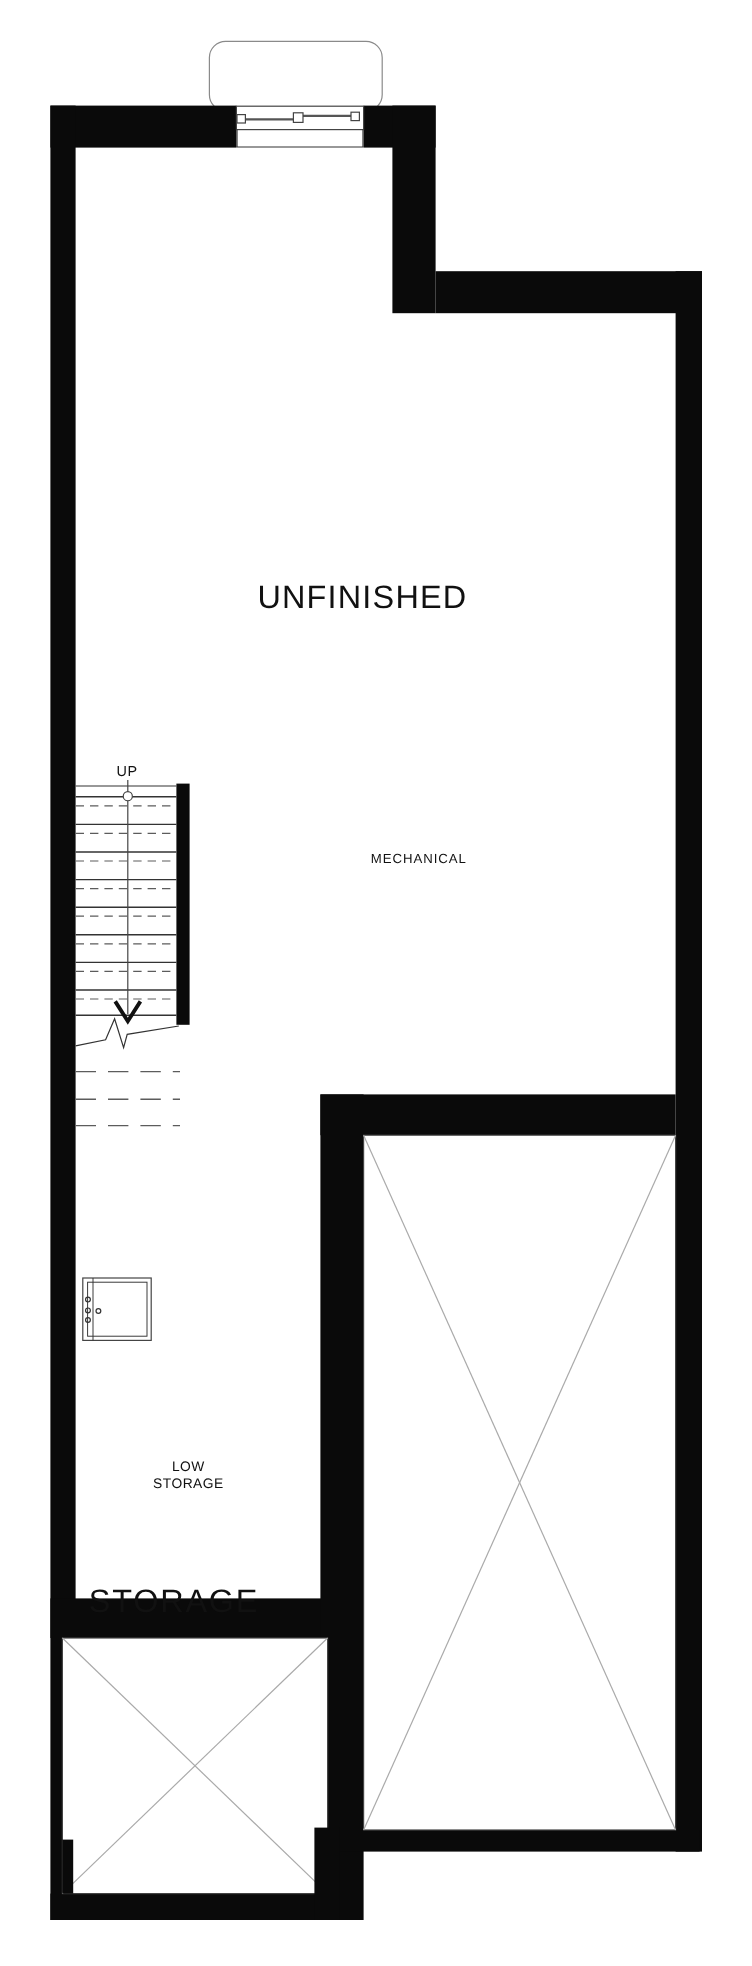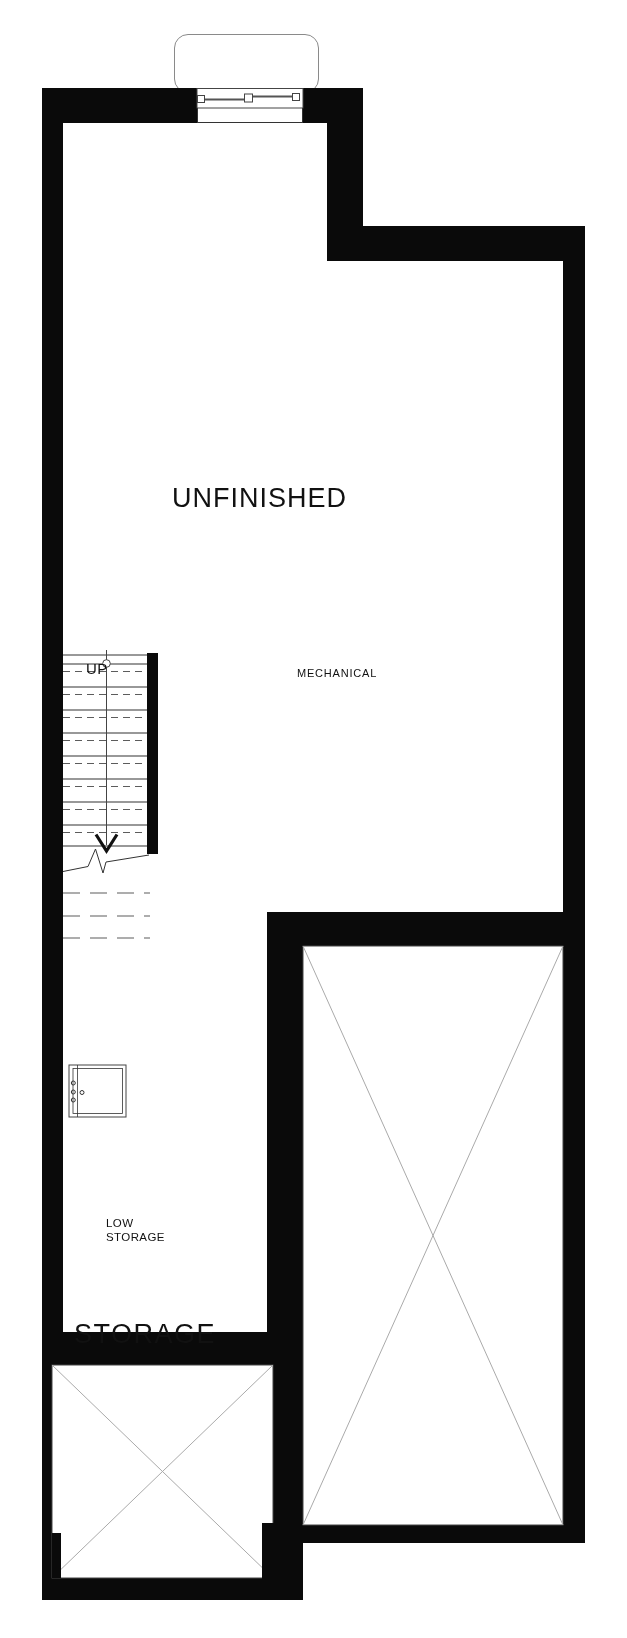--- a/index.html
+++ b/index.html
@@ -11,24 +11,24 @@
     position:relative; width:627px; height:1638px; background:var(--background);
     font-family:"Liberation Sans", sans-serif; overflow:hidden;
   }
   .wall{position:absolute; background:var(--wall); z-index:2;}
   .window-well{
     position:absolute; left:174px; top:34px; width:143px; height:57px;
     border:1.5px solid var(--well); border-radius:14px; z-index:1; background:transparent;
   }
   svg.linework{position:absolute; left:0; top:0; z-index:3;}
   .label{position:absolute; color:var(--text); font-weight:300; z-index:4; white-space:nowrap;}
-  .label.center{}
-  .lbl-up{left:86px; top:660px; width:40px; font-size:15px; letter-spacing:.5px;}
+  .label.center{text-align:center;}
+  .lbl-up{left:86px; top:636px; width:40px; font-size:12px; letter-spacing:.5px;}
   .lbl-room{left:172px; top:481px; width:260px; font-size:27px; line-height:35px; letter-spacing:1px;}
-  .lbl-mech{left:297px; top:667px; width:104px; font-size:11px; letter-spacing:.8px;}
+  .lbl-mech{left:297px; top:710px; width:104px; font-size:11px; letter-spacing:.8px;}
   .lbl-lowhead{left:106px; top:1216px; width:102px; font-size:11.5px; line-height:14px; letter-spacing:.4px;}
   .lbl-storage{left:74px; top:1291px; font-size:27px; letter-spacing:1.5px;margin-top:28px;}
   .thin{stroke:var(--line); stroke-width:1; fill:none;}
   .tread{stroke:var(--line); stroke-width:1.2;}
   .tread-dash{stroke:var(--dash); stroke-width:1; stroke-dasharray:7 5;}
   .long-dash{stroke:var(--dash); stroke-width:1.2; stroke-dasharray:17 10;}
   .diag{stroke:var(--diagonal); stroke-width:1;}
   .boxline{stroke:#444; stroke-width:1; fill:#ffffff;}
   .wall-fill{fill:var(--wall); stroke:none;}
 </style>

